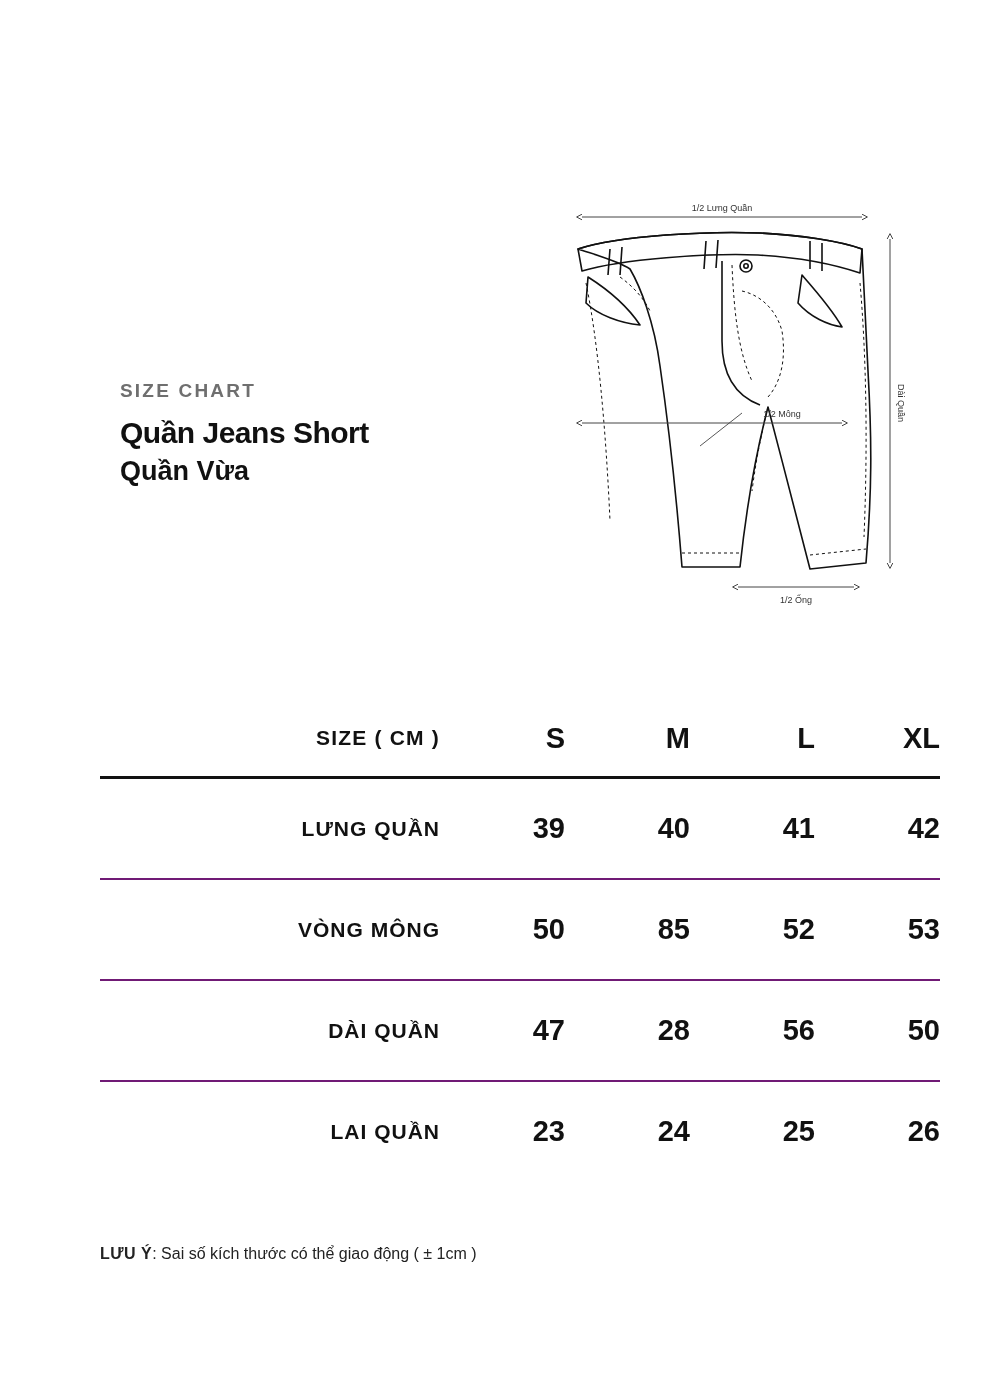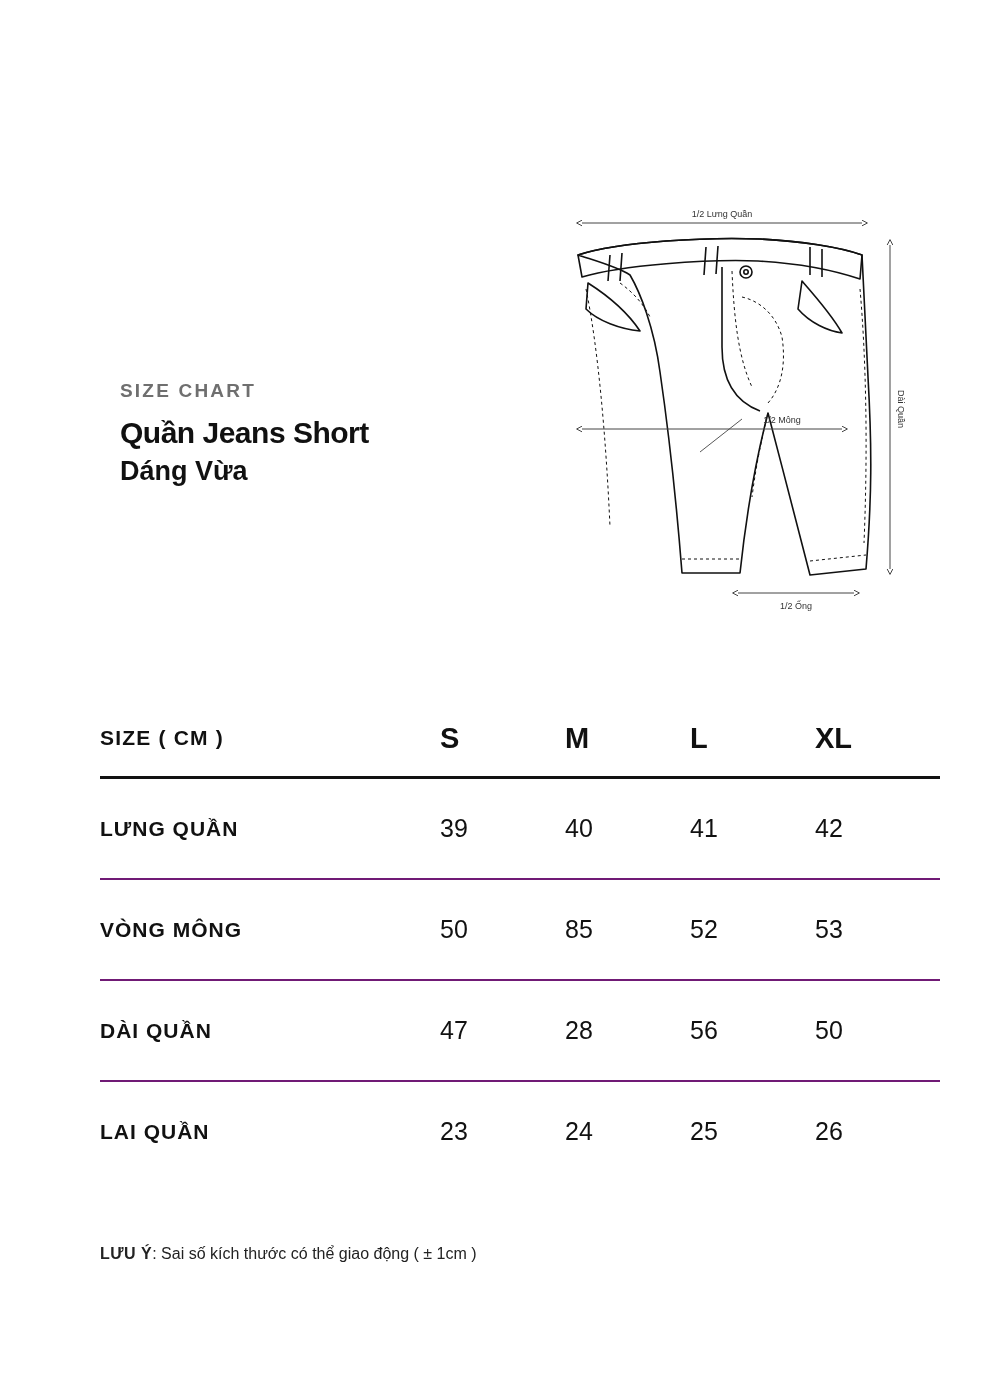--- a/index.html
+++ b/index.html
@@ -50,21 +50,21 @@
   .sub-title {
     font-size: 27px;
     font-weight: bold;
     color: #111111;
     margin: 0;
   }
 
   .diagram {
     position: absolute;
     left: 510px;
-    top: 197px;
+    top: 191px;
     width: 430px;
     height: 440px;
   }
   .diagram svg { display: block; }
 
   
   .table-wrap {
     position: absolute;
     left: 100px;
     top: 700px;
@@ -74,21 +74,21 @@
     width: 840px;
     border-collapse: collapse;
     table-layout: fixed;
   }
   table.size-table col.c-label { width: 340px; }
   table.size-table col.c-val   { width: 125px; }
 
   table.size-table th,
   table.size-table td {
     padding: 0;
-    text-align: left;
+    text-align: right;
     vertical-align: middle;
     margin-left: 36px;
   }
   .row-head th {
     height: 76px;
     border-bottom: 3px solid #111111;
   }
   .row-body td {
     height: 99px;
     border-bottom: 2px solid #701a75;
@@ -107,22 +107,22 @@
     font-weight: bold;
     color: #111111;
   }
   .td-label {
     font-size: 21px;
     font-weight: bold;
     letter-spacing: 1.0px;
     color: #111111;
   }
   .td-val {
-    font-size: 25px;
-    font-weight: normal;
+    font-size: 29px;
+    font-weight: bold;
     color: #111111;
   }
 
   .note {
     position: absolute;
     left: 100px;
     top: 1205px;
     font-size: 16px;
     color: #222222;
     margin-top: 40px;
@@ -141,21 +141,21 @@
   }
 </style>
 </head>
 <body>
 
 <div class="top-section">
 
   <div class="title-block">
     <p class="eyebrow">SIZE CHART</p>
     <h1 class="main-title">Quần Jeans Short</h1>
-    <h2 class="sub-title">Dáng Vừa</h2>
+    <h2 class="sub-title">Quần Vừa</h2>
   </div>
 
   <div class="diagram">
     <svg width="430" height="440" viewBox="0 0 430 440" xmlns="http://www.w3.org/2000/svg">
       <defs>
         <marker id="arrL" markerWidth="7" markerHeight="7" refX="6" refY="3.2" orient="auto">
           <path d="M6,0.4 L0.6,3.2 L6,6" fill="none" stroke="#444" stroke-width="1"></path>
         </marker>
         <marker id="arrR" markerWidth="7" markerHeight="7" refX="1" refY="3.2" orient="auto">
           <path d="M1,0.4 L6.4,3.2 L1,6" fill="none" stroke="#444" stroke-width="1"></path>

